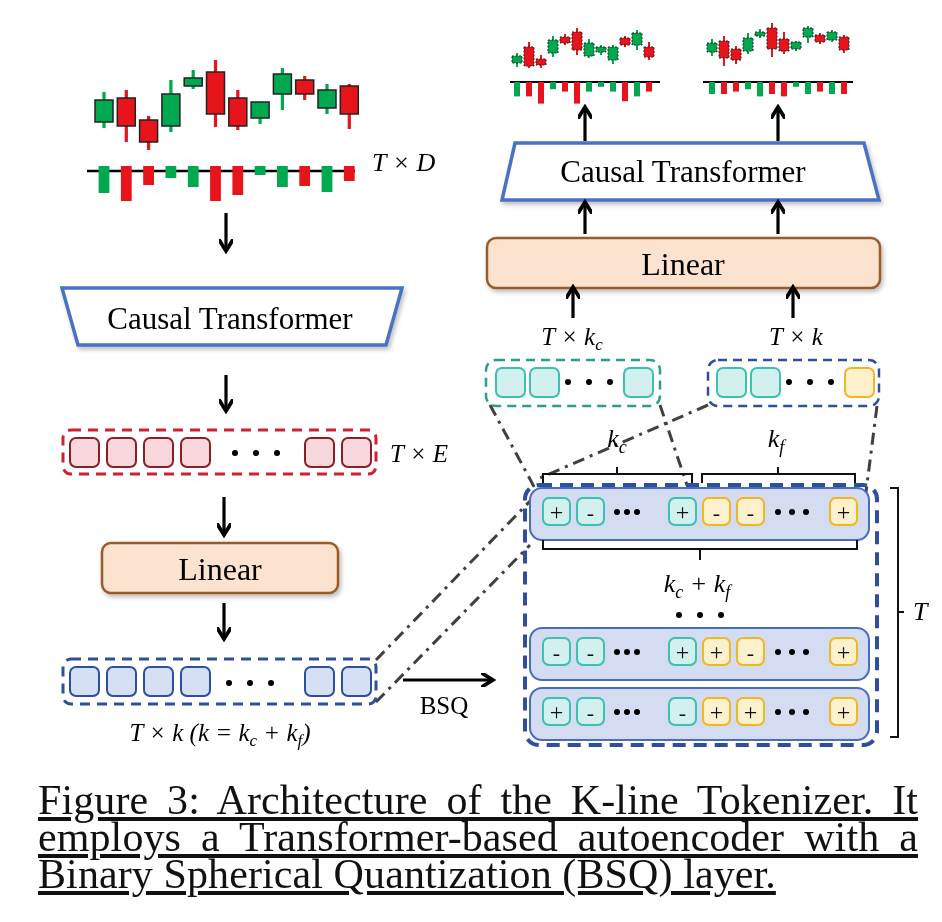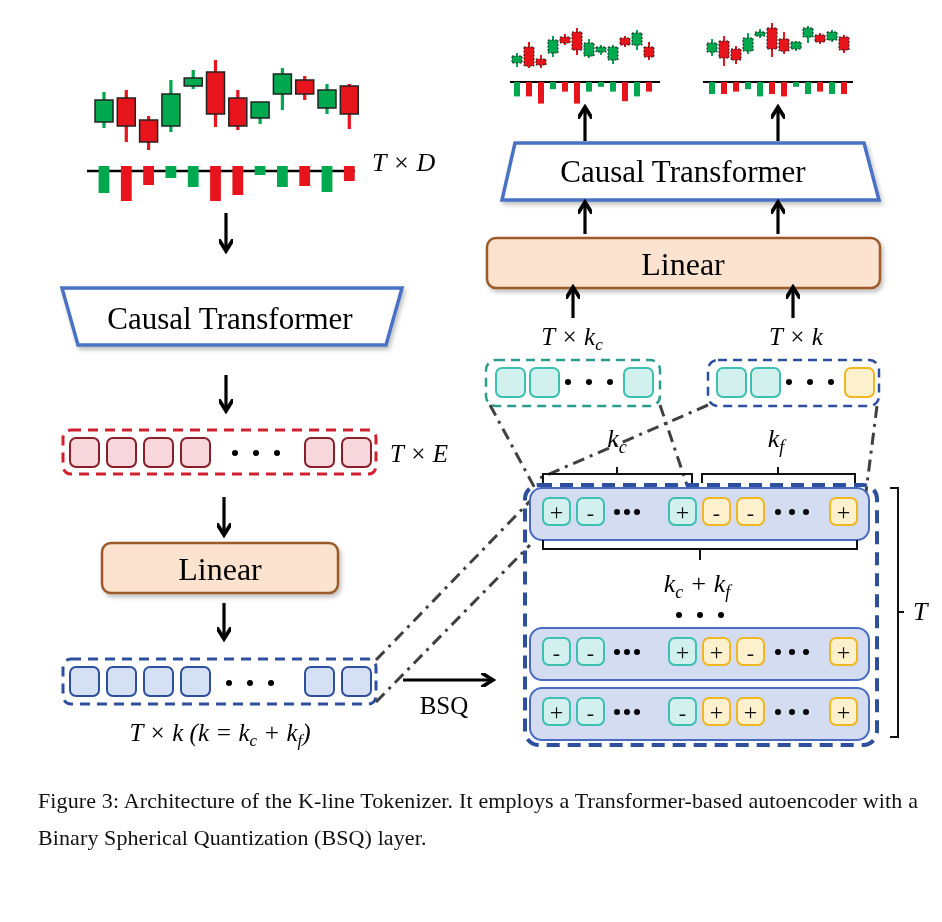--- a/index.html
+++ b/index.html
@@ -1,18 +1,18 @@
 <!DOCTYPE html>
 <html><head>
 <meta charset="utf-8">
 <style>
   html,body{margin:0;padding:0;background:#ffffff;}
   body{width:942px;height:922px;position:relative;overflow:hidden;font-family:"Liberation Serif","DejaVu Serif",serif;}
   #fig{position:absolute;left:0;top:0;width:942px;height:760px;}
-  #caption{position:absolute;left:38px;top:782px;width:880px;font-size:22px;line-height:37px;color:#111;text-align:justify;text-align-last:left;letter-spacing:0.1px;}
+  #caption{position:absolute;left:38px;top:782px;width:880px;font-size:42px;line-height:37px;color:#111;text-align:justify;text-align-last:left;letter-spacing:0.1px;text-decoration:underline;}
   svg text{font-family:"Liberation Serif","DejaVu Serif",serif;}
   .mi{font-style:italic;}
 </style>
 </head>
 <body>
 
 <svg id="fig" width="942" height="760" viewBox="0 0 942 760" xmlns="http://www.w3.org/2000/svg">
   <defs>
     <marker id="ah" viewBox="0 0 10 10" refX="6" refY="5" markerWidth="4.5" markerHeight="4.5" orient="auto-start-reverse">
       <path d="M0,0 L8,5 L0,10" fill="none" stroke="#000" stroke-width="2.6"></path>

